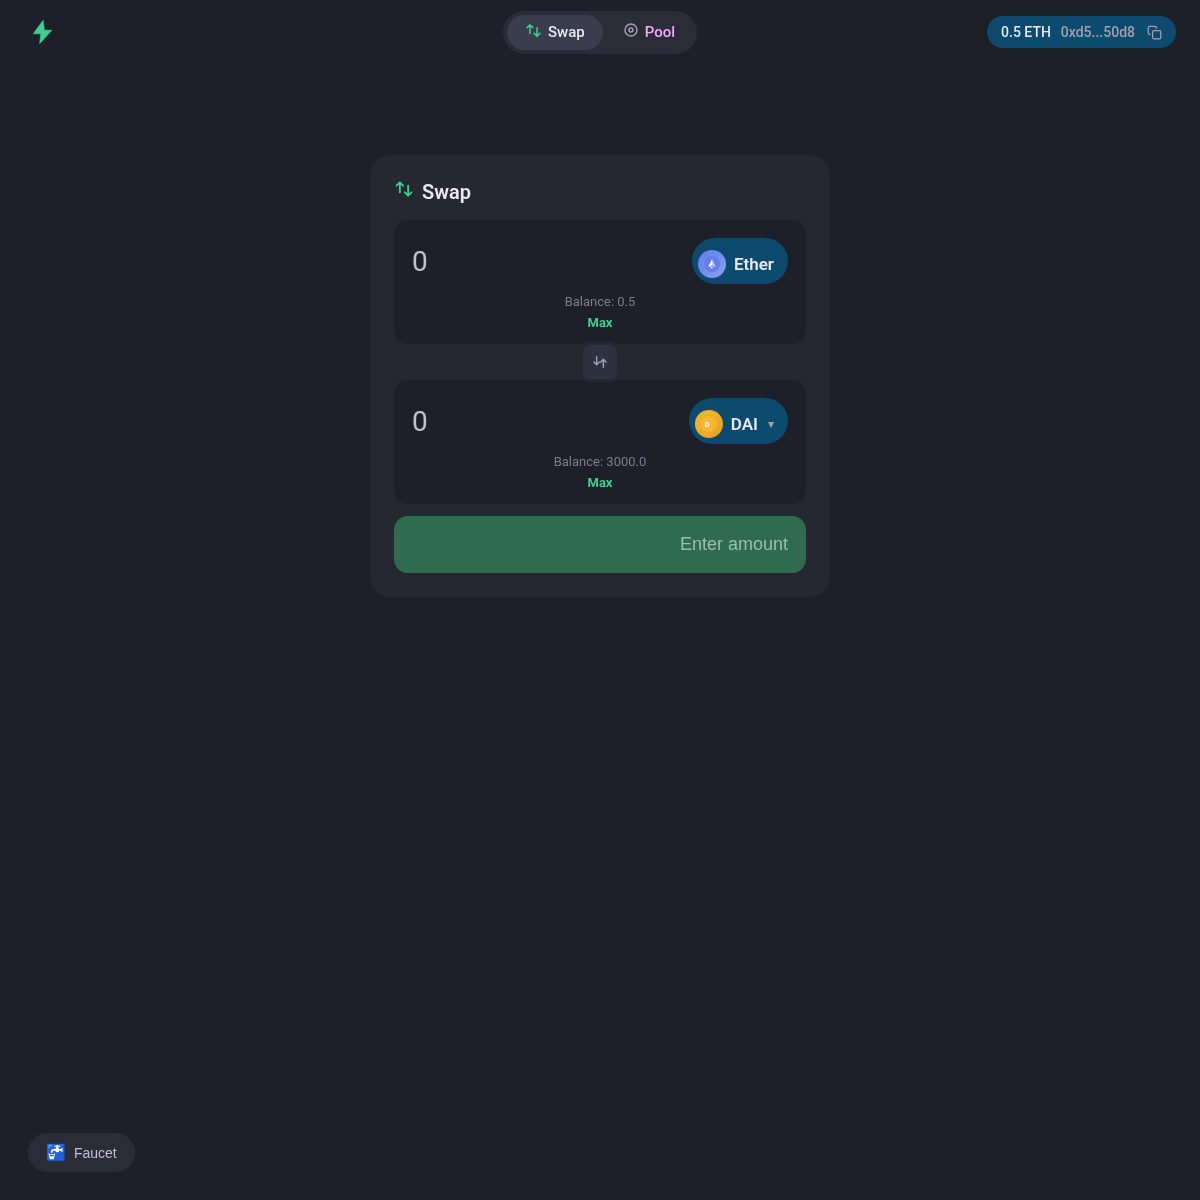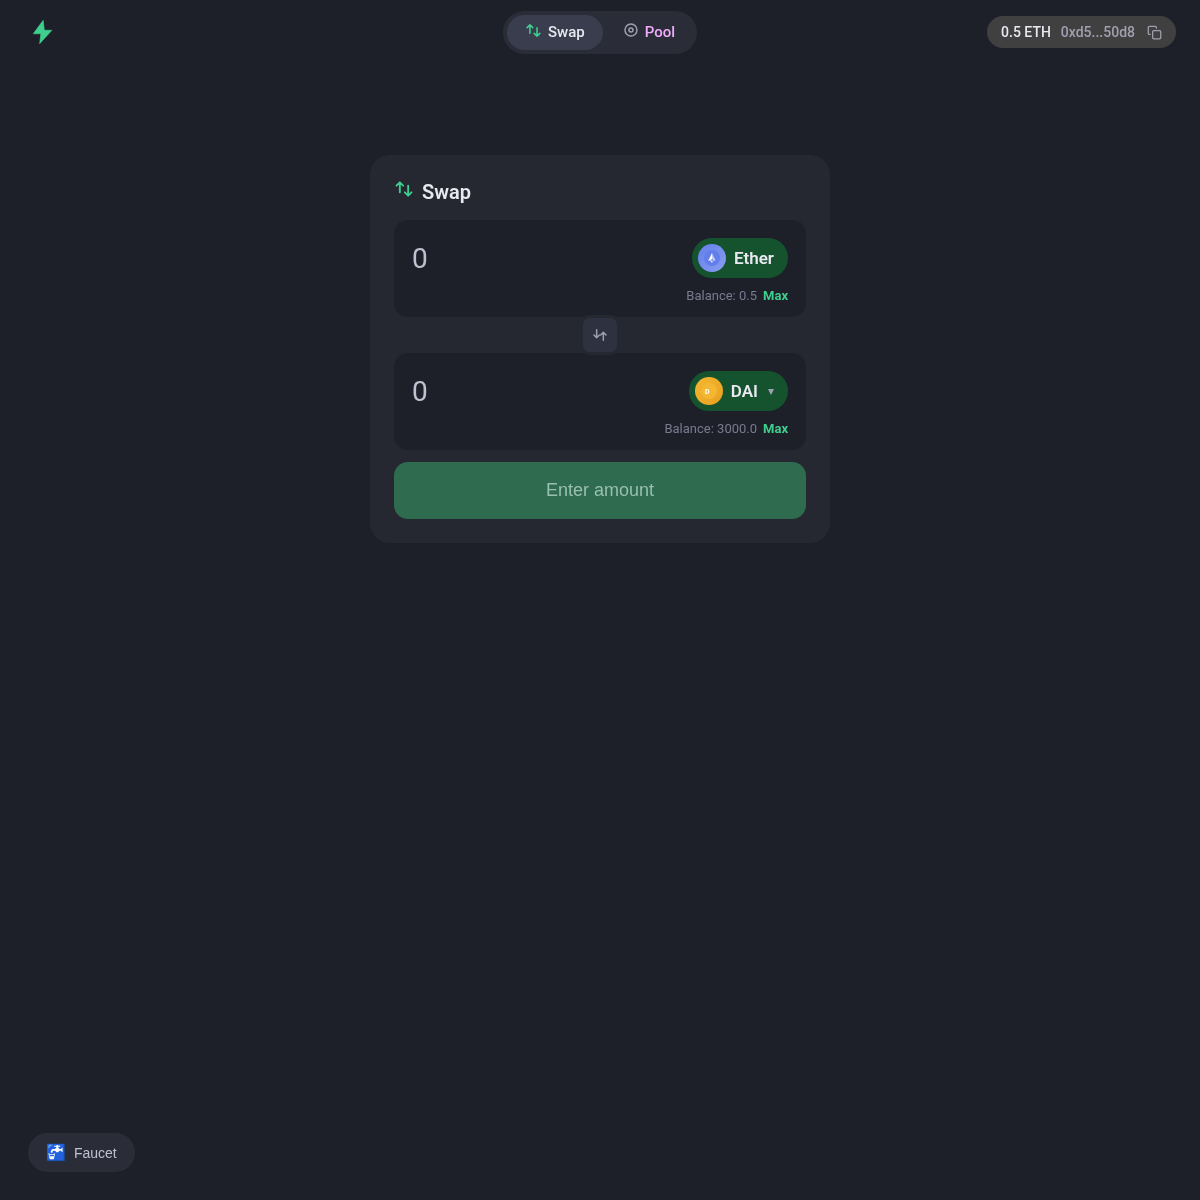--- a/index.html
+++ b/index.html
@@ -67,21 +67,21 @@
     }
 
     .nav-tab-icon {
       font-size: 16px;
     }
 
     .wallet-area {
       display: flex;
       align-items: center;
       gap: 0;
-      background-color: #404040;
+      background-color: #0c4a6e;
       border-radius: 999px;
       padding: 8px 14px;
       font-size: 14px;
       font-weight: 500;
     }
 
     .wallet-balance {
       color: #e8e8f0;
       margin-right: 10px;
     }
@@ -151,23 +151,23 @@
     .token-amount {
       font-size: 28px;
       font-weight: 400;
       color: #c0c0d0;
     }
 
     .token-selector {
       display: flex;
       align-items: center;
       gap: 8px;
-      background-color: #14532d;
-      border-radius: 999px;
-      padding: 6px 14px 6px 6px;
+      background-color: #0c4a6e;
+      border-radius: 999px;
+      padding: 12px 14px 6px 6px;
       cursor: pointer;
     }
 
     .token-icon-eth {
       width: 28px;
       height: 28px;
       border-radius: 50%;
       background: linear-gradient(135deg, #627eea, #8a9ff0);
       display: flex;
       align-items: center;
@@ -198,20 +198,21 @@
       margin-left: 2px;
     }
 
     .token-balance-row {
       display: flex;
       align-items: center;
       justify-content: flex-end;
       font-size: 13px;
       color: #7a7a90;
       gap: 6px;
+      flex-direction: column;
     }
 
     .balance-max {
       color: #3ecf8e;
       font-weight: 700;
       cursor: pointer;
     }
 
     
     .swap-divider {
@@ -246,21 +247,21 @@
       margin-top: 12px;
       width: 100%;
       background-color: #2e6b4f;
       border: none;
       border-radius: 14px;
       padding: 18px;
       font-size: 18px;
       font-weight: 500;
       color: #9abfaf;
       cursor: pointer;
-      text-align: center;
+      text-align: right;
     }
 
     
     .faucet-btn {
       position: absolute;
       bottom: 28px;
       left: 28px;
       background-color: #2a2d38;
       border: none;
       border-radius: 999px;

